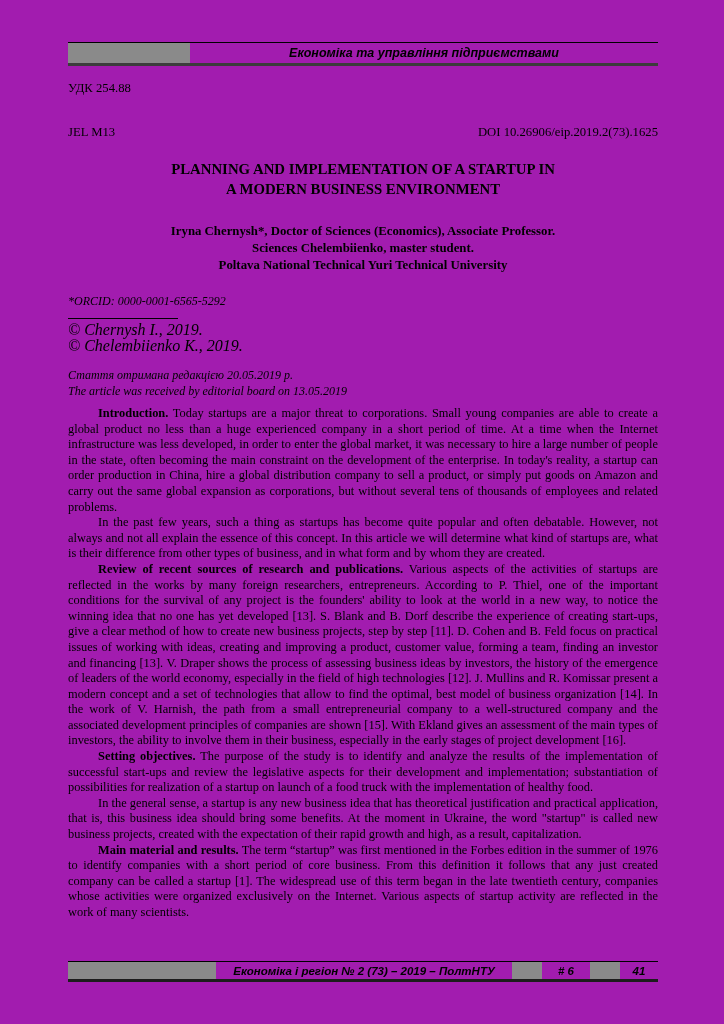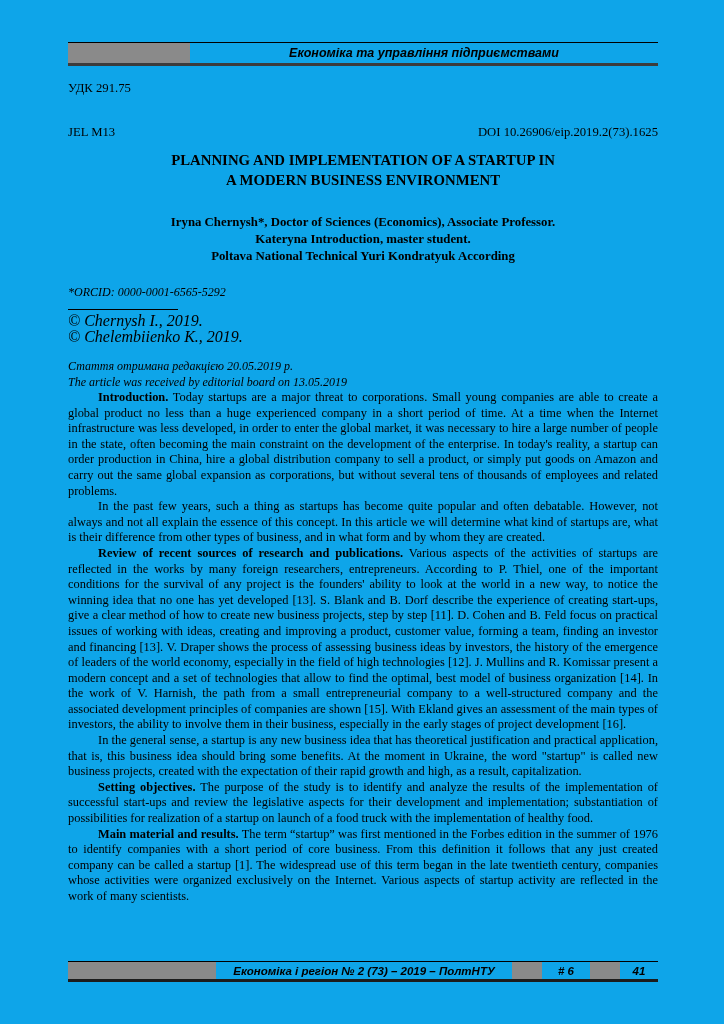--- a/index.html
+++ b/index.html
@@ -1,19 +1,19 @@
 <!DOCTYPE html>
 <html><head>
 <meta charset="utf-8">
 <style>
   html,body{margin:0;padding:0;background:#ffffff;}
   .page{
     position:relative;
     width:724px;height:1024px;
-    background:#0ea5e9;
+    background:#a21caf;
     font-family:"Liberation Serif", serif;
     color:#000;
     overflow:hidden;
     box-sizing:border-box;
   }
   .content{
     position:absolute;
     left:68px;top:42px;
     width:590px;
   }
@@ -28,36 +28,36 @@
   .band .band-title{
     flex:1;display:flex;align-items:center;justify-content:center;
     font-family:"Liberation Sans", sans-serif;
     font-weight:bold;font-style:italic;font-size:12.5px;
   }
   
   .meta{margin-top:14px;font-size:12.7px;line-height:16px;}
   .meta-row{display:flex;justify-content:space-between;margin-top:28px;}
   
   .article-title{
-    margin-top:10px;
+    margin-top:19px;
     text-align:center;
     font-weight:bold;font-size:14.8px;line-height:20px;
   }
   .authors{
     margin-top:24px;
     text-align:center;
     font-weight:bold;font-size:12.8px;line-height:17px;
   }
   
   .orcid{margin-top:20px;font-style:italic;font-size:12px;font-family:Liberation Serif, serif;}
   .rule{margin-top:9px;width:110px;border-top:1.4px solid #000;}
   .copyrights{margin-top:3px;font-style:italic;font-size:16px;line-height:15.5px;}
   .received{margin-top:15px;font-style:italic;font-size:12px;line-height:15.5px;}
   
-  .body-text{font-size:12.4px;line-height:15.6px;text-align:justify;}
+  .body-text{margin-top:7px;font-size:12.4px;line-height:15.6px;text-align:justify;}
   .body-text p{margin:0;text-indent:30px;}
   .body-text .lead{font-weight:bold;}
   
   .footer-band{
     position:absolute;
     left:68px;top:961px;width:590px;
     display:flex;align-items:stretch;
     border-top:1px solid #000;
     border-bottom:3px solid #1c1c1c;
     height:17px;
@@ -76,58 +76,58 @@
 <div class="page">
 
   <div class="content">
 
     <div class="band">
       <div class="gray-box"></div>
       <div class="band-title">Економіка та управління підприємствами</div>
     </div>
 
     <div class="meta">
-      <div>УДК 291.75</div>
+      <div>УДК 254.88</div>
       <div class="meta-row">
         <span>JEL M13</span>
         <span>DOI 10.26906/eip.2019.2(73).1625</span>
       </div>
     </div>
 
     <div class="article-title">
       <div>PLANNING AND IMPLEMENTATION OF A STARTUP IN</div>
       <div>A MODERN BUSINESS ENVIRONMENT</div>
     </div>
 
     <div class="authors">
       <div>Iryna Chernysh*, Doctor of Sciences (Economics), Associate Professor.</div>
-      <div>Kateryna Introduction, master student.</div>
-      <div>Poltava National Technical Yuri Kondratyuk According</div>
+      <div>Sciences Chelembiienko, master student.</div>
+      <div>Poltava National Technical Yuri Technical University</div>
     </div>
 
     <div class="orcid">*ORCID: 0000-0001-6565-5292</div>
 
     <div class="rule"></div>
 
     <div class="copyrights">
       <div>© Chernysh I., 2019.</div>
       <div>© Chelembiienko K., 2019.</div>
     </div>
 
     <div class="received">
       <div>Стаття отримана редакцією 20.05.2019 р.</div>
       <div>The article was received by editorial board on 13.05.2019</div>
     </div>
 
     <div class="body-text">
       <p><span class="lead">Introduction.</span><span> Today startups are a major threat to corporations. Small young companies are able to create a global product no less than a huge experienced company in a short period of time. At a time when the Internet infrastructure was less developed, in order to enter the global market, it was necessary to hire a large number of people in the state, often becoming the main constraint on the development of the enterprise. In today's reality, a startup can order production in China, hire a global distribution company to sell a product, or simply put goods on Amazon and carry out the same global expansion as corporations, but without several tens of thousands of employees and related problems.</span></p>
       <p><span>In the past few years, such a thing as startups has become quite popular and often debatable. However, not always and not all explain the essence of this concept. In this article we will determine what kind of startups are, what is their difference from other types of business, and in what form and by whom they are created.</span></p>
       <p><span class="lead">Review of recent sources of research and publications.</span><span> Various aspects of the activities of startups are reflected in the works by many foreign researchers, entrepreneurs. According to P. Thiel, one of the important conditions for the survival of any project is the founders' ability to look at the world in a new way, to notice the winning idea that no one has yet developed [13]. S. Blank and B. Dorf describe the experience of creating start-ups, give a clear method of how to create new business projects, step by step [11]. D. Cohen and B. Feld focus on practical issues of working with ideas, creating and improving a product, customer value, forming a team, finding an investor and financing [13]. V. Draper shows the process of assessing business ideas by investors, the history of the emergence of leaders of the world economy, especially in the field of high technologies [12]. J. Mullins and R. Komissar present a modern concept and a set of technologies that allow to find the optimal, best model of business organization [14]. In the work of V. Harnish, the path from a small entrepreneurial company to a well-structured company and the associated development principles of companies are shown [15]. With Ekland gives an assessment of the main types of investors, the ability to involve them in their business, especially in the early stages of project development [16].</span></p>
+      <p><span class="lead">Setting objectives.</span><span> The purpose of the study is to identify and analyze the results of the implementation of successful start-ups and review the legislative aspects for their development and implementation; substantiation of possibilities for realization of a startup on launch of a food truck with the implementation of healthy food.</span></p>
       <p><span>In the general sense, a startup is any new business idea that has theoretical justification and practical application, that is, this business idea should bring some benefits. At the moment in Ukraine, the word "startup" is called new business projects, created with the expectation of their rapid growth and high, as a result, capitalization.</span></p>
-      <p><span class="lead">Setting objectives.</span><span> The purpose of the study is to identify and analyze the results of the implementation of successful start-ups and review the legislative aspects for their development and implementation; substantiation of possibilities for realization of a startup on launch of a food truck with the implementation of healthy food.</span></p>
       <p><span class="lead">Main material and results.</span><span> The term “startup” was first mentioned in the Forbes edition in the summer of 1976 to identify companies with a short period of core business. From this definition it follows that any just created company can be called a startup [1]. The widespread use of this term began in the late twentieth century, companies whose activities were organized exclusively on the Internet. Various aspects of startup activity are reflected in the work of many scientists.</span></p>
     </div>
 
   </div>
 
   <div class="footer-band">
     <div class="f-gray-left"></div>
     <div class="f-journal">Економіка і регіон № 2 (73) – 2019 – ПолтНТУ</div>
     <div class="f-gray-seg"></div>
     <div class="f-issue"># 6</div>

